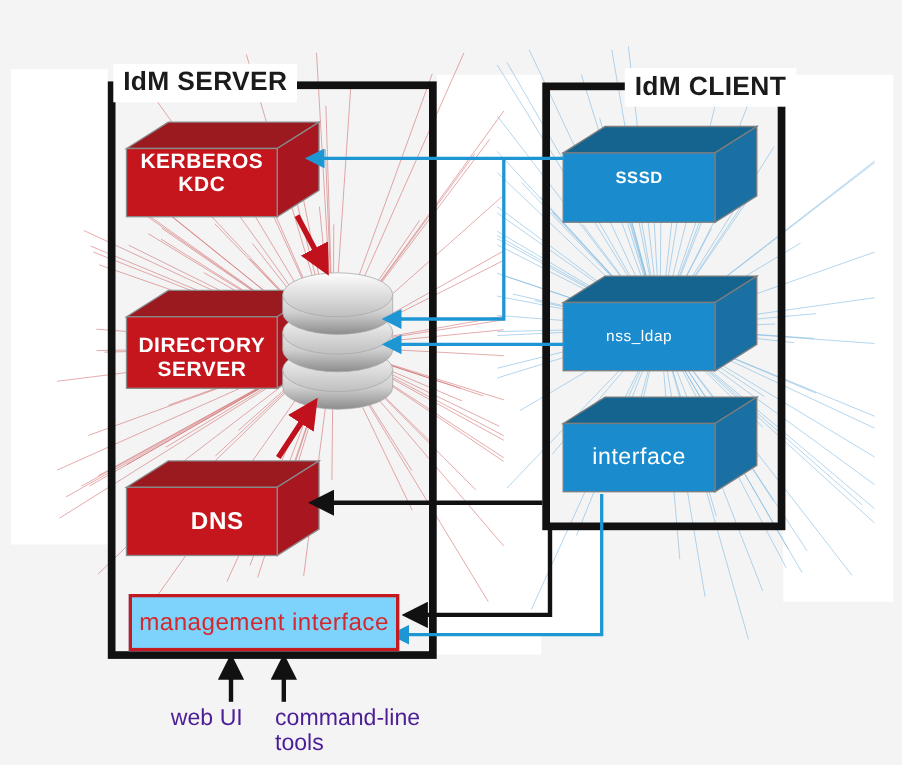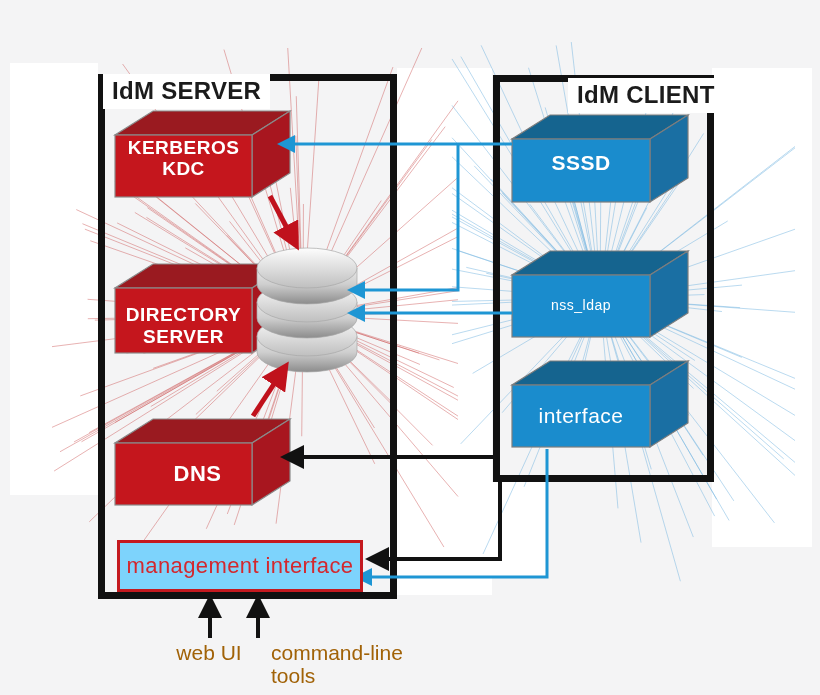--- a/index.html
+++ b/index.html
@@ -4,25 +4,25 @@
 <style>
   html,body{margin:0;padding:0;}
   body{width:820px;height:695px;font-family:"Liberation Sans",sans-serif;background:#f4f4f5;}
   .canvas{position:relative;width:820px;height:695px;overflow:hidden;background:#f4f4f5;}
   .bg-patch{position:absolute;background:#ffffff;}
   svg.layer{position:absolute;left:0;top:0;width:820px;height:695px;}
   .facelabel{position:absolute;display:flex;align-items:center;justify-content:center;
              text-align:center;color:#ffffff;font-weight:600;white-space:pre-line;
              line-height:1.12;letter-spacing:.5px;pointer-events:none;}
   .boxtitle{position:absolute;background:#ffffff;color:#1b1b1b;font-weight:bold;
-            font-size:24px;letter-spacing:.3px;padding:3px 9px 4px 9px;margin-top:16px;}
+            font-size:24px;letter-spacing:.3px;padding:3px 9px 4px 9px;}
   .mgmt{position:absolute;left:117px;top:540px;width:240px;height:46px;
         background:#7dd3fc;border:3px solid #c4191f;display:flex;align-items:center;
         justify-content:center;font-size:22px;color:#d3282e;letter-spacing:.4px;}
-  .extlabel{position:absolute;color:#a16207;font-size:21px;white-space:pre-line;line-height:1.1;margin-left:21px;}
+  .extlabel{position:absolute;color:#4c1d95;font-size:21px;white-space:pre-line;line-height:1.1;}
   .webui{left:148px;top:641px;width:80px;text-align:center;}
   .cli{left:250px;top:641px;text-align:left;}
 </style>
 </head>
 <body>
 
 <div class="canvas">
 
   <div class="bg-patch" style="left:10px;top:63px;width:88px;height:432px;"></div>
   <div class="bg-patch" style="left:397px;top:68px;width:95px;height:527px;"></div>
@@ -297,21 +297,21 @@
   </svg>
 
   <div class="boxtitle" style="left:103px;top:58px;">IdM SERVER</div>
   <div class="boxtitle" style="left:568px;top:62px;">IdM CLIENT</div>
 
   <div class="facelabel" style="left:115px;top:135px;width:137px;height:46px;font-size:19px;">KERBEROS
 KDC</div>
   <div class="facelabel" style="left:115px;top:288px;width:137px;height:75px;font-size:19px;">DIRECTORY
 SERVER</div>
   <div class="facelabel" style="left:115px;top:443px;width:165px;height:62px;font-size:22px;">DNS</div>
-  <div class="facelabel" style="left:512px;top:139px;width:138px;height:47px;font-size:21px;">SSSD</div>
+  <div class="facelabel" style="left:512px;top:139px;width:138px;height:47px;font-size:15px;">SSSD</div>
   <div class="facelabel" style="left:512px;top:275px;width:138px;height:62px;font-size:14px;font-weight:500;">nss_ldap</div>
   <div class="facelabel" style="left:512px;top:385px;width:138px;height:62px;font-size:21px;font-weight:500;">interface</div>
 
   <div class="mgmt">management interface</div>
 
   <div class="extlabel webui">web UI</div>
   <div class="extlabel cli">command-line
 tools</div>
 
 </div>

